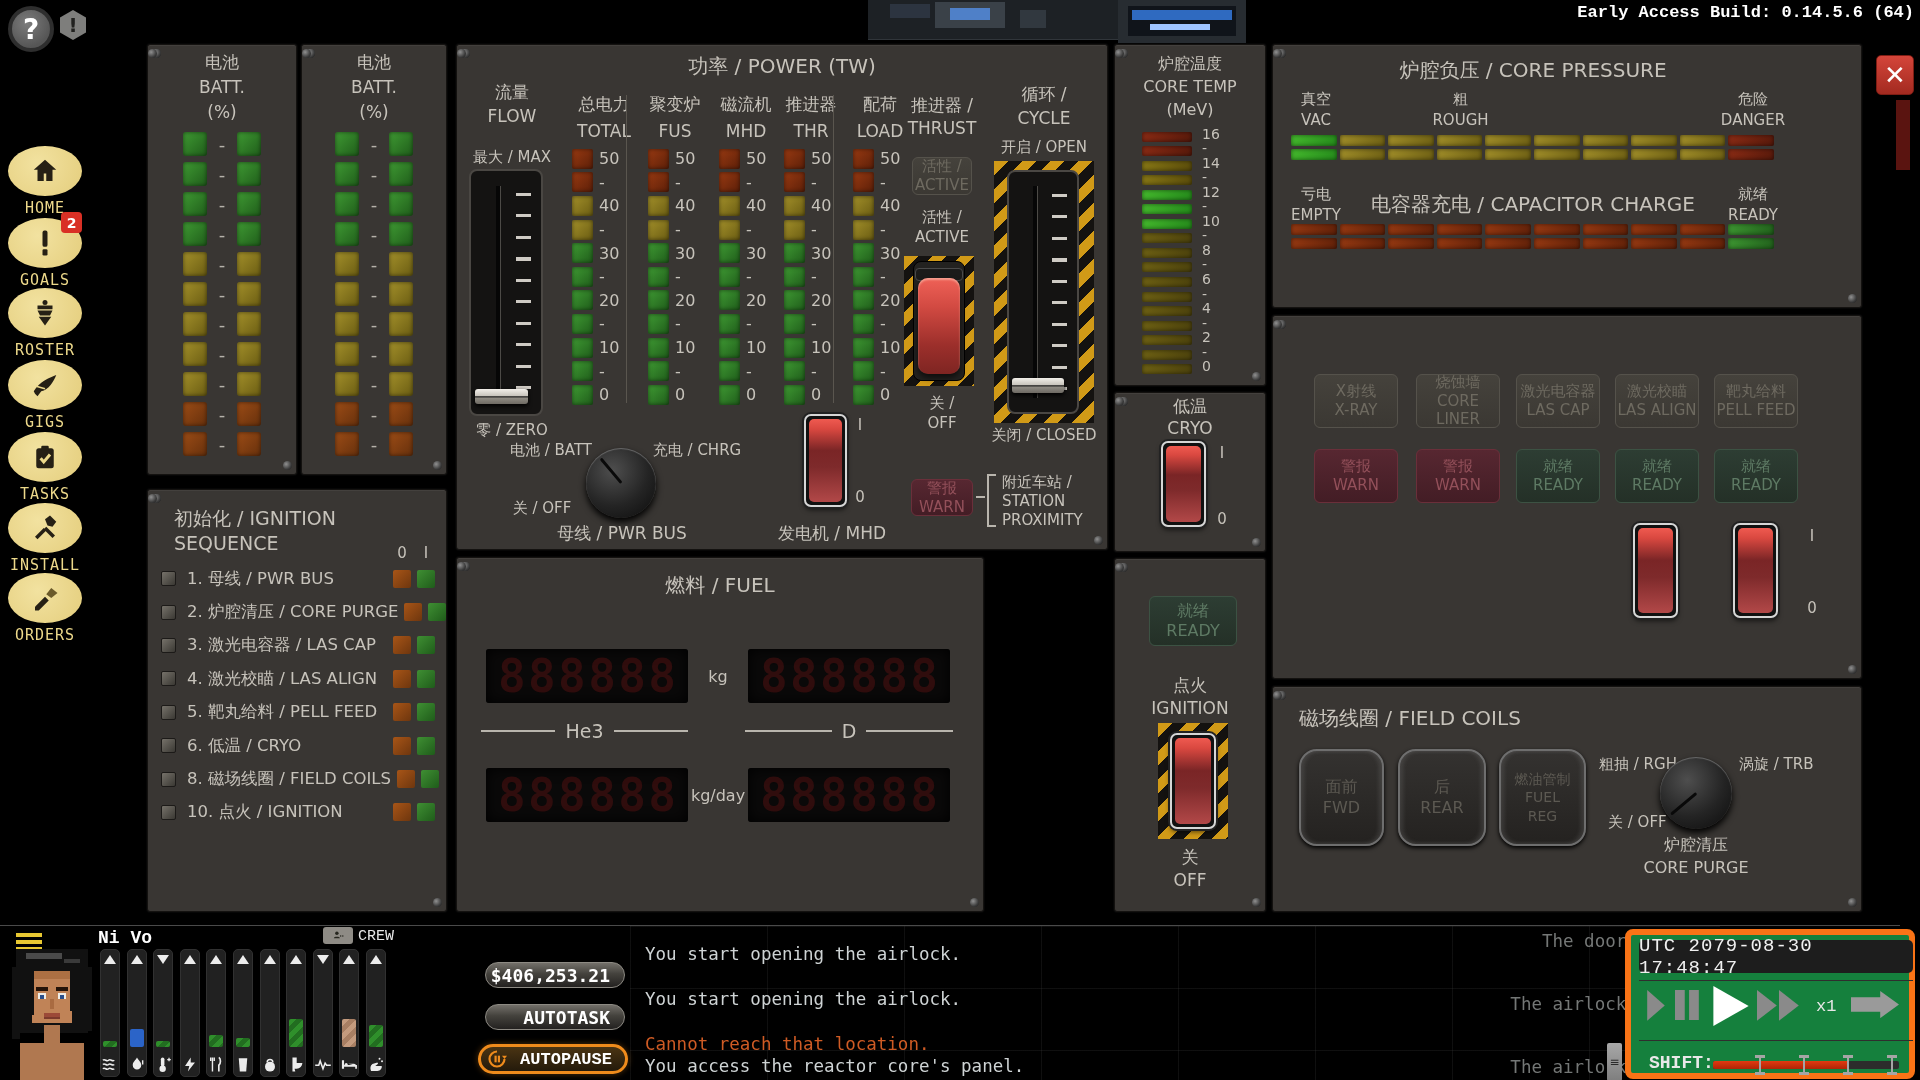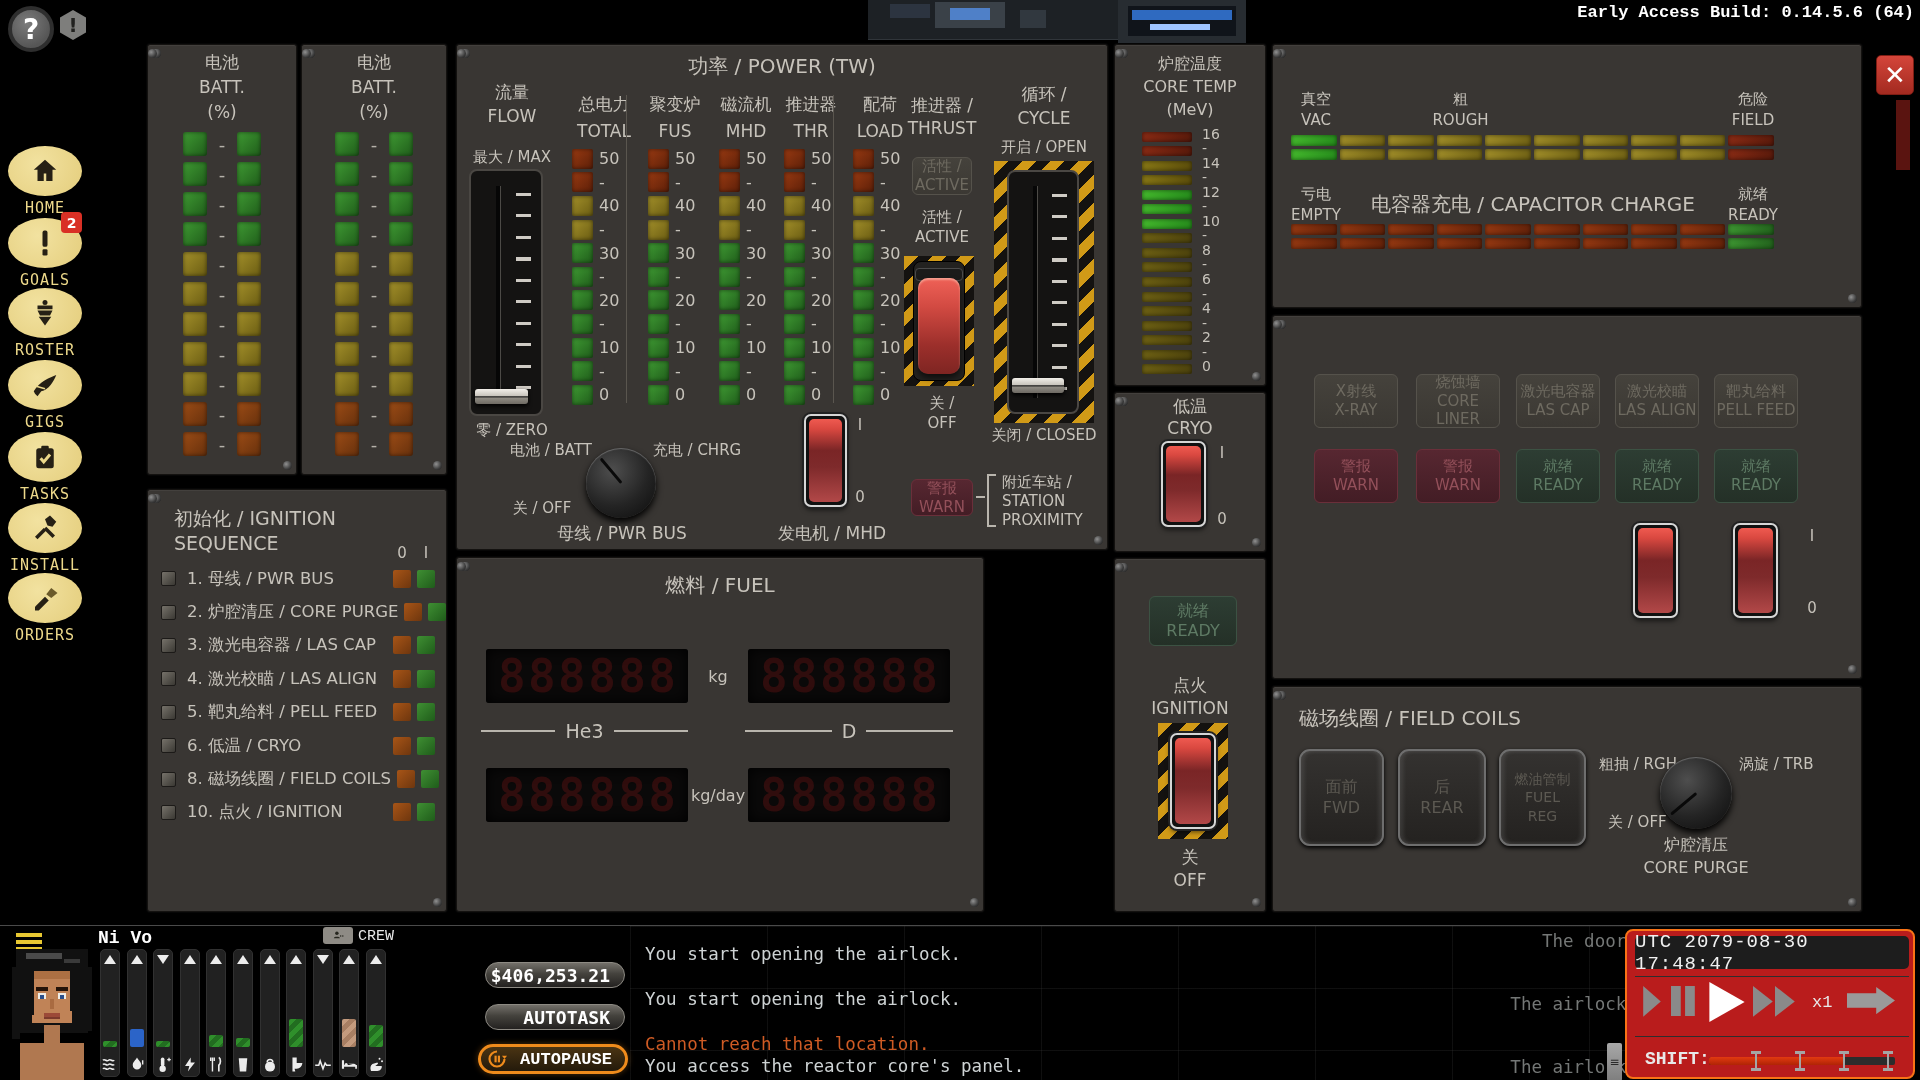--- a/index.html
+++ b/index.html
@@ -63,21 +63,21 @@
   background:radial-gradient(circle at 38% 32%,#4e4e4e,#242424 55%,#0e0e0e 95%);
   box-shadow:0 4px 7px #000,inset 0 1px 1px #6a6a6a}
 .kline{position:absolute;left:50%;bottom:50%;width:3px;height:46%;margin-left:-1.5px;
   background:#090909;transform-origin:bottom center;border-radius:2px}
 
 .ibtn{position:absolute;border-radius:6px;text-align:center;display:flex;flex-direction:column;
   justify-content:center;line-height:1.25;font-size:15px}
 .ibtn.gray{background:linear-gradient(180deg,#45423c,#3b3833);border:1px solid #55524b;color:#6e6a60}
 .ibtn.warn{background:linear-gradient(180deg,#572731,#431d25);border:1px solid #6a2f3a;color:#93505a}
 .ibtn.ready{background:linear-gradient(180deg,#2d3d33,#243027);border:1px solid #3c5243;color:#5e7a64}
-.coilbtn{position:absolute;border:2px solid #6e6e6e;border-radius:11px;
+.coilbtn{position:absolute;border:2px solid #6e6e6e;border-radius:18px;
   background:linear-gradient(180deg,#343230,#242220);color:#5c5952;text-align:center;
   display:flex;flex-direction:column;justify-content:center;line-height:1.3;font-size:16px;
   box-shadow:inset 3px 0 4px rgba(160,160,160,.18),inset -3px 0 4px rgba(160,160,160,.18),0 2px 4px #000}
 
 .ddisp{position:absolute;background:#0a0909;border-radius:3px;box-shadow:inset 0 0 14px #000;
   display:flex;align-items:center;justify-content:space-between;padding:0 12px}
 .ddisp span{font-family:"DejaVu Sans Mono",monospace;font-size:46px;font-weight:bold;color:rgba(110,22,20,.38)}
 .fuelrow{position:absolute;display:flex;align-items:center;gap:10px;color:#c7c3bb}
 .fuelrow .hline{flex:1;height:2px;background:#b9b5ad}
 
@@ -884,26 +884,27 @@
     </div>
     <div class="lab t17" style="left:0;right:0;top:289px">关</div>
     <div class="lab t17" style="left:0;right:0;top:312px">OFF</div>
   <div class="screw" style="left: 4px; top: 4px;"></div>
       <div class="screw" style="left: 4px; right: 4px; top: 4px;"></div>
       <div class="screw" style="top: 4px; bottom: 4px;"></div>
       <div class="screw" style="right: 4px; bottom: 4px;"></div>
     </div>
 
   <div class="panel" style="left:1272px;top:44px;width:590px;height:264px">
+    <div class="lab t20" style="left:0;width:520px;top:14px">炉腔负压 / CORE PRESSURE</div>
     <div class="lab t15" style="left:13px;top:46px;width:60px">真空</div>
     <div class="lab t15" style="left:13px;top:67px;width:60px">VAC</div>
     <div class="lab t15" style="left:150px;top:46px;width:75px">粗</div>
     <div class="lab t15" style="left:150px;top:67px;width:75px">ROUGH</div>
     <div class="lab t15" style="left:430px;top:46px;width:100px">危险</div>
-    <div class="lab t15" style="left:430px;top:67px;width:100px">FIELD</div>
+    <div class="lab t15" style="left:430px;top:67px;width:100px">DANGER</div>
     <div class="segrow" style="left:18px;top:90px">
         <div class="led led-G"></div>
         <div class="led led-y"></div>
         <div class="led led-y"></div>
         <div class="led led-y"></div>
         <div class="led led-y"></div>
         <div class="led led-y"></div>
         <div class="led led-y"></div>
         <div class="led led-y"></div>
         <div class="led led-y"></div>
@@ -1207,21 +1208,21 @@
     <div class="logline" style="left:645px;top:63px">You start opening the airlock.</div>
     <div class="logline err" style="left:645px;top:108px">Cannot reach that location.</div>
     <div class="logline" style="left:645px;top:130px">You access the reactor core's panel.</div>
 
     <div class="logline rlog" style="left:1250px;top:5px;width:450px;text-align:right">The door opens.</div>
     <div class="logline rlog" style="left:1250px;top:68px;width:450px;text-align:right">The airlock opens.</div>
     <div class="logline rlog" style="left:1250px;top:131px;width:450px;text-align:right">The airlock opens.</div>
 
     <div class="abs" style="left:1607px;top:117px;width:15px;height:38px;background:linear-gradient(180deg,#a8a8a8,#7e7e7e);border-radius:2px;display:flex;align-items:center;justify-content:center;color:#2a2a2a;font-size:12px">≡</div>
 
-    <div class="abs" style="left:1625px;top:3px;width:290px;height:150px;background:#b91c1c;border:2px solid #f97316;border-radius:8px">
+    <div class="abs" style="left:1625px;top:3px;width:290px;height:150px;background:#15803d;border:6px solid #f97316;border-radius:8px">
       <div class="abs mono" style="left:8px;top:5px;width:274px;height:33px;background:#1d1d1d;border-radius:5px;color:#f0f0f0;font-size:19px;display:flex;align-items:center;justify-content:center;letter-spacing:1px">UTC 2079-08-30 17:48:47</div>
       <div class="hr" style="left:8px;top:45px;width:274px"></div>
       <div class="abs" style="left:14px;top:55px;width:22px;height:30px">
         <svg viewBox="0 0 20 28">
             <path d="M2 0l16 14L2 28z" fill="#8a8a8a"></path>
           </svg>
       </div>
       <div class="abs" style="left:44px;top:55px;width:26px;height:30px">
         <svg viewBox="0 0 24 28">
             <rect width="9" height="28" fill="#8a8a8a"></rect>

